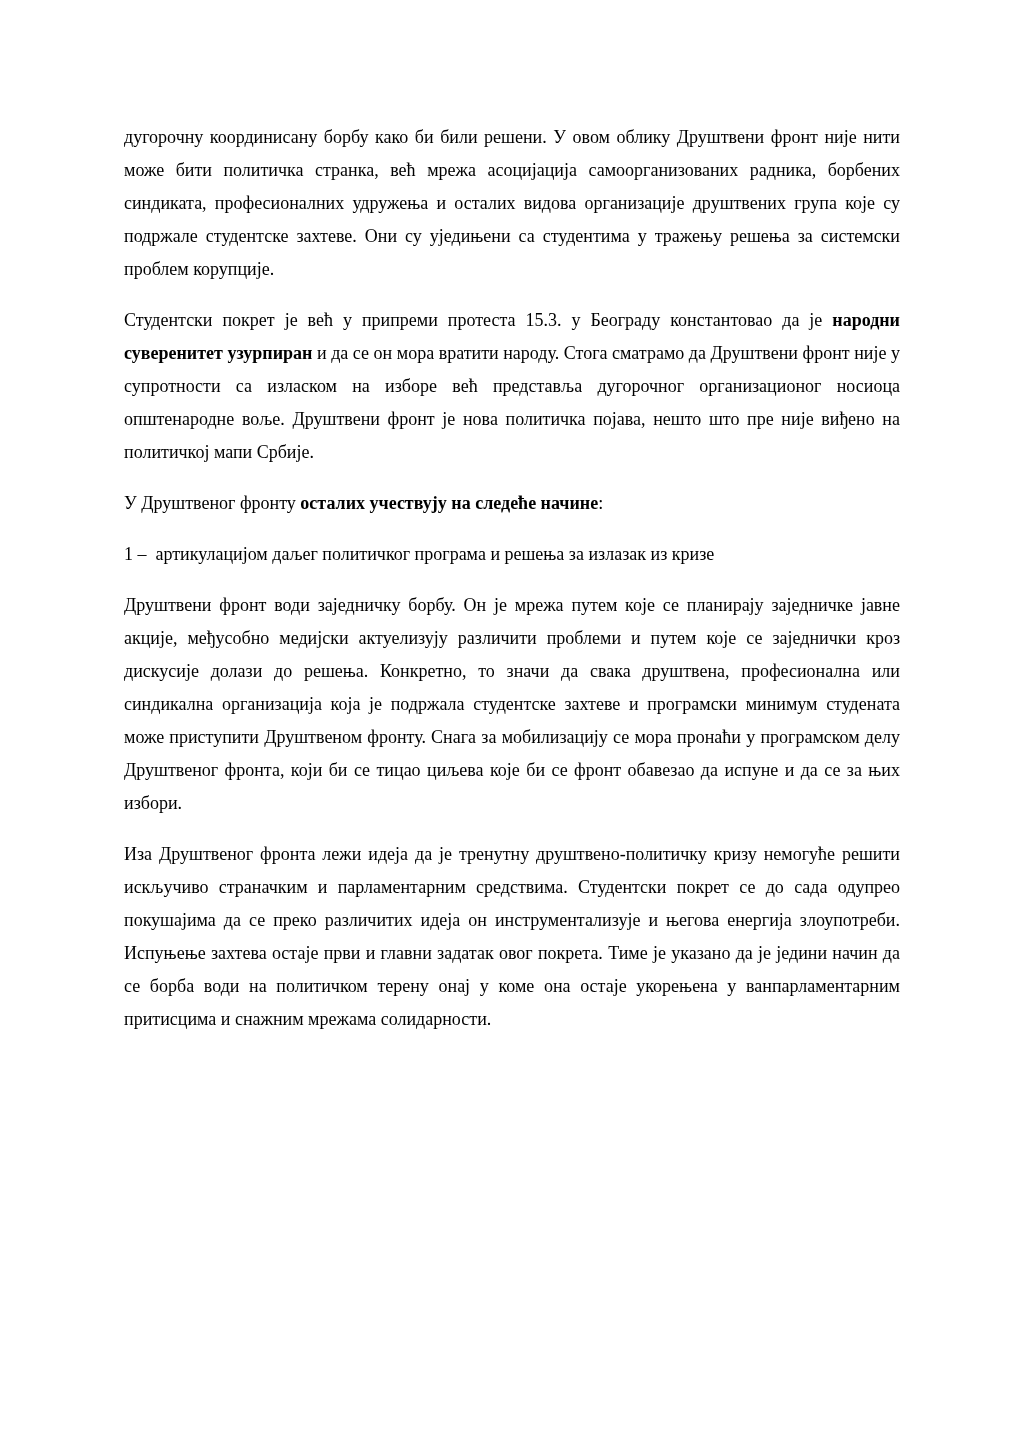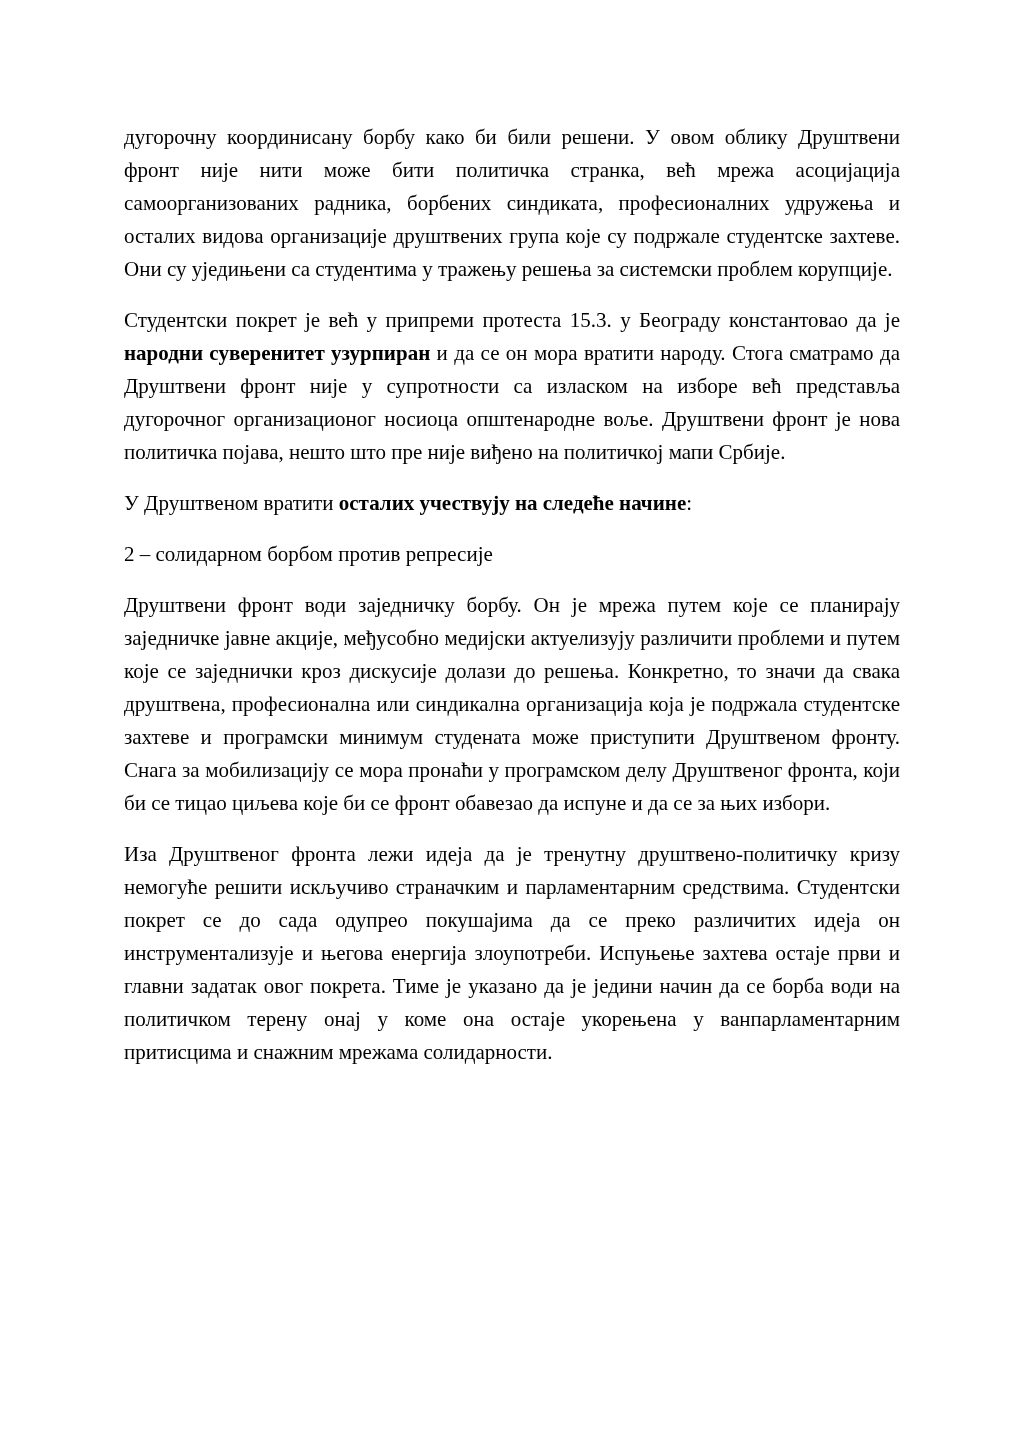--- a/index.html
+++ b/index.html
@@ -9,21 +9,21 @@
   }
   .page {
     position: relative;
     width: 1024px;
     height: 1447px;
     box-sizing: border-box;
     background: #ffffff;
     color: #000000;
     padding: 121px 124px 0 124px;
     font-family: "Liberation Serif", serif;
-    font-size: 21px;
+    font-size: 18px;
     line-height: 33px;
     overflow: hidden;
   }
   .para {
     margin: 0 0 18px 0;
     text-align: justify;
   }
   .para b {
     font-weight: bold;
     margin-top: 8px;
@@ -31,23 +31,23 @@
 </style>
 </head>
 <body>
 
 <div class="page">
 
   <p class="para"><span>дугорочну координисану борбу како би били решени. У овом облику Друштвени фронт није нити може бити политичка странка, већ мрежа асоцијација самоорганизованих радника, борбених синдиката, професионалних удружења и осталих видова организације друштвених група које су подржале студентске захтеве. Они су уједињени са студентима у тражењу решења за системски проблем корупције.</span></p>
 
   <p class="para"><span>Студентски покрет је већ у припреми протеста 15.3. у Београду константовао да је </span><b>народни суверенитет узурпиран</b><span> и да се он мора вратити народу. Стога сматрамо да Друштвени фронт није у супротности са изласком на изборе већ представља дугорочног организационог носиоца општенародне воље. Друштвени фронт је нова политичка појава, нешто што пре није виђено на политичкој мапи Србије.</span></p>
 
-  <p class="para"><span>У Друштвеном вратити </span><b>осталих учествују на следеће начине</b><span>:</span></p>
+  <p class="para"><span>У Друштвеног фронту </span><b>осталих учествују на следеће начине</b><span>:</span></p>
 
+  <p class="para"><span>1 –&nbsp; артикулацијом даљег политичког програма и решења за излазак из кризе</span></p>
 
-  <p class="para"><span>2 – солидарном борбом против репресије</span></p>
 
 
   <p class="para"><span>Друштвени фронт води заједничку борбу. Он је мрежа путем које се планирају заједничке јавне акције, међусобно медијски актуелизују различити проблеми и путем које се заједнички кроз дискусије долази до решења. Конкретно, то значи да свака друштвена, професионална или синдикална организација која је подржала студентске захтеве и програмски минимум студената може приступити Друштвеном фронту. Снага за мобилизацију се мора пронаћи у програмском делу Друштвеног фронта, који би се тицао циљева које би се фронт обавезао да испуне и да се за њих избори.</span></p>
 
   <p class="para"><span>Иза Друштвеног фронта лежи идеја да је тренутну друштвено-политичку кризу немогуће решити искључиво страначким и парламентарним средствима. Студентски покрет се до сада одупрео покушајима да се преко различитих идеја он инструментализује и његова енергија злоупотреби. Испуњење захтева остаје први и главни задатак овог покрета. Тиме је указано да је једини начин да се борба води на политичком терену онај у коме она остаје укорењена у ванпарламентарним притисцима и снажним мрежама солидарности.</span></p>
 
 </div>
 
 </body></html>

